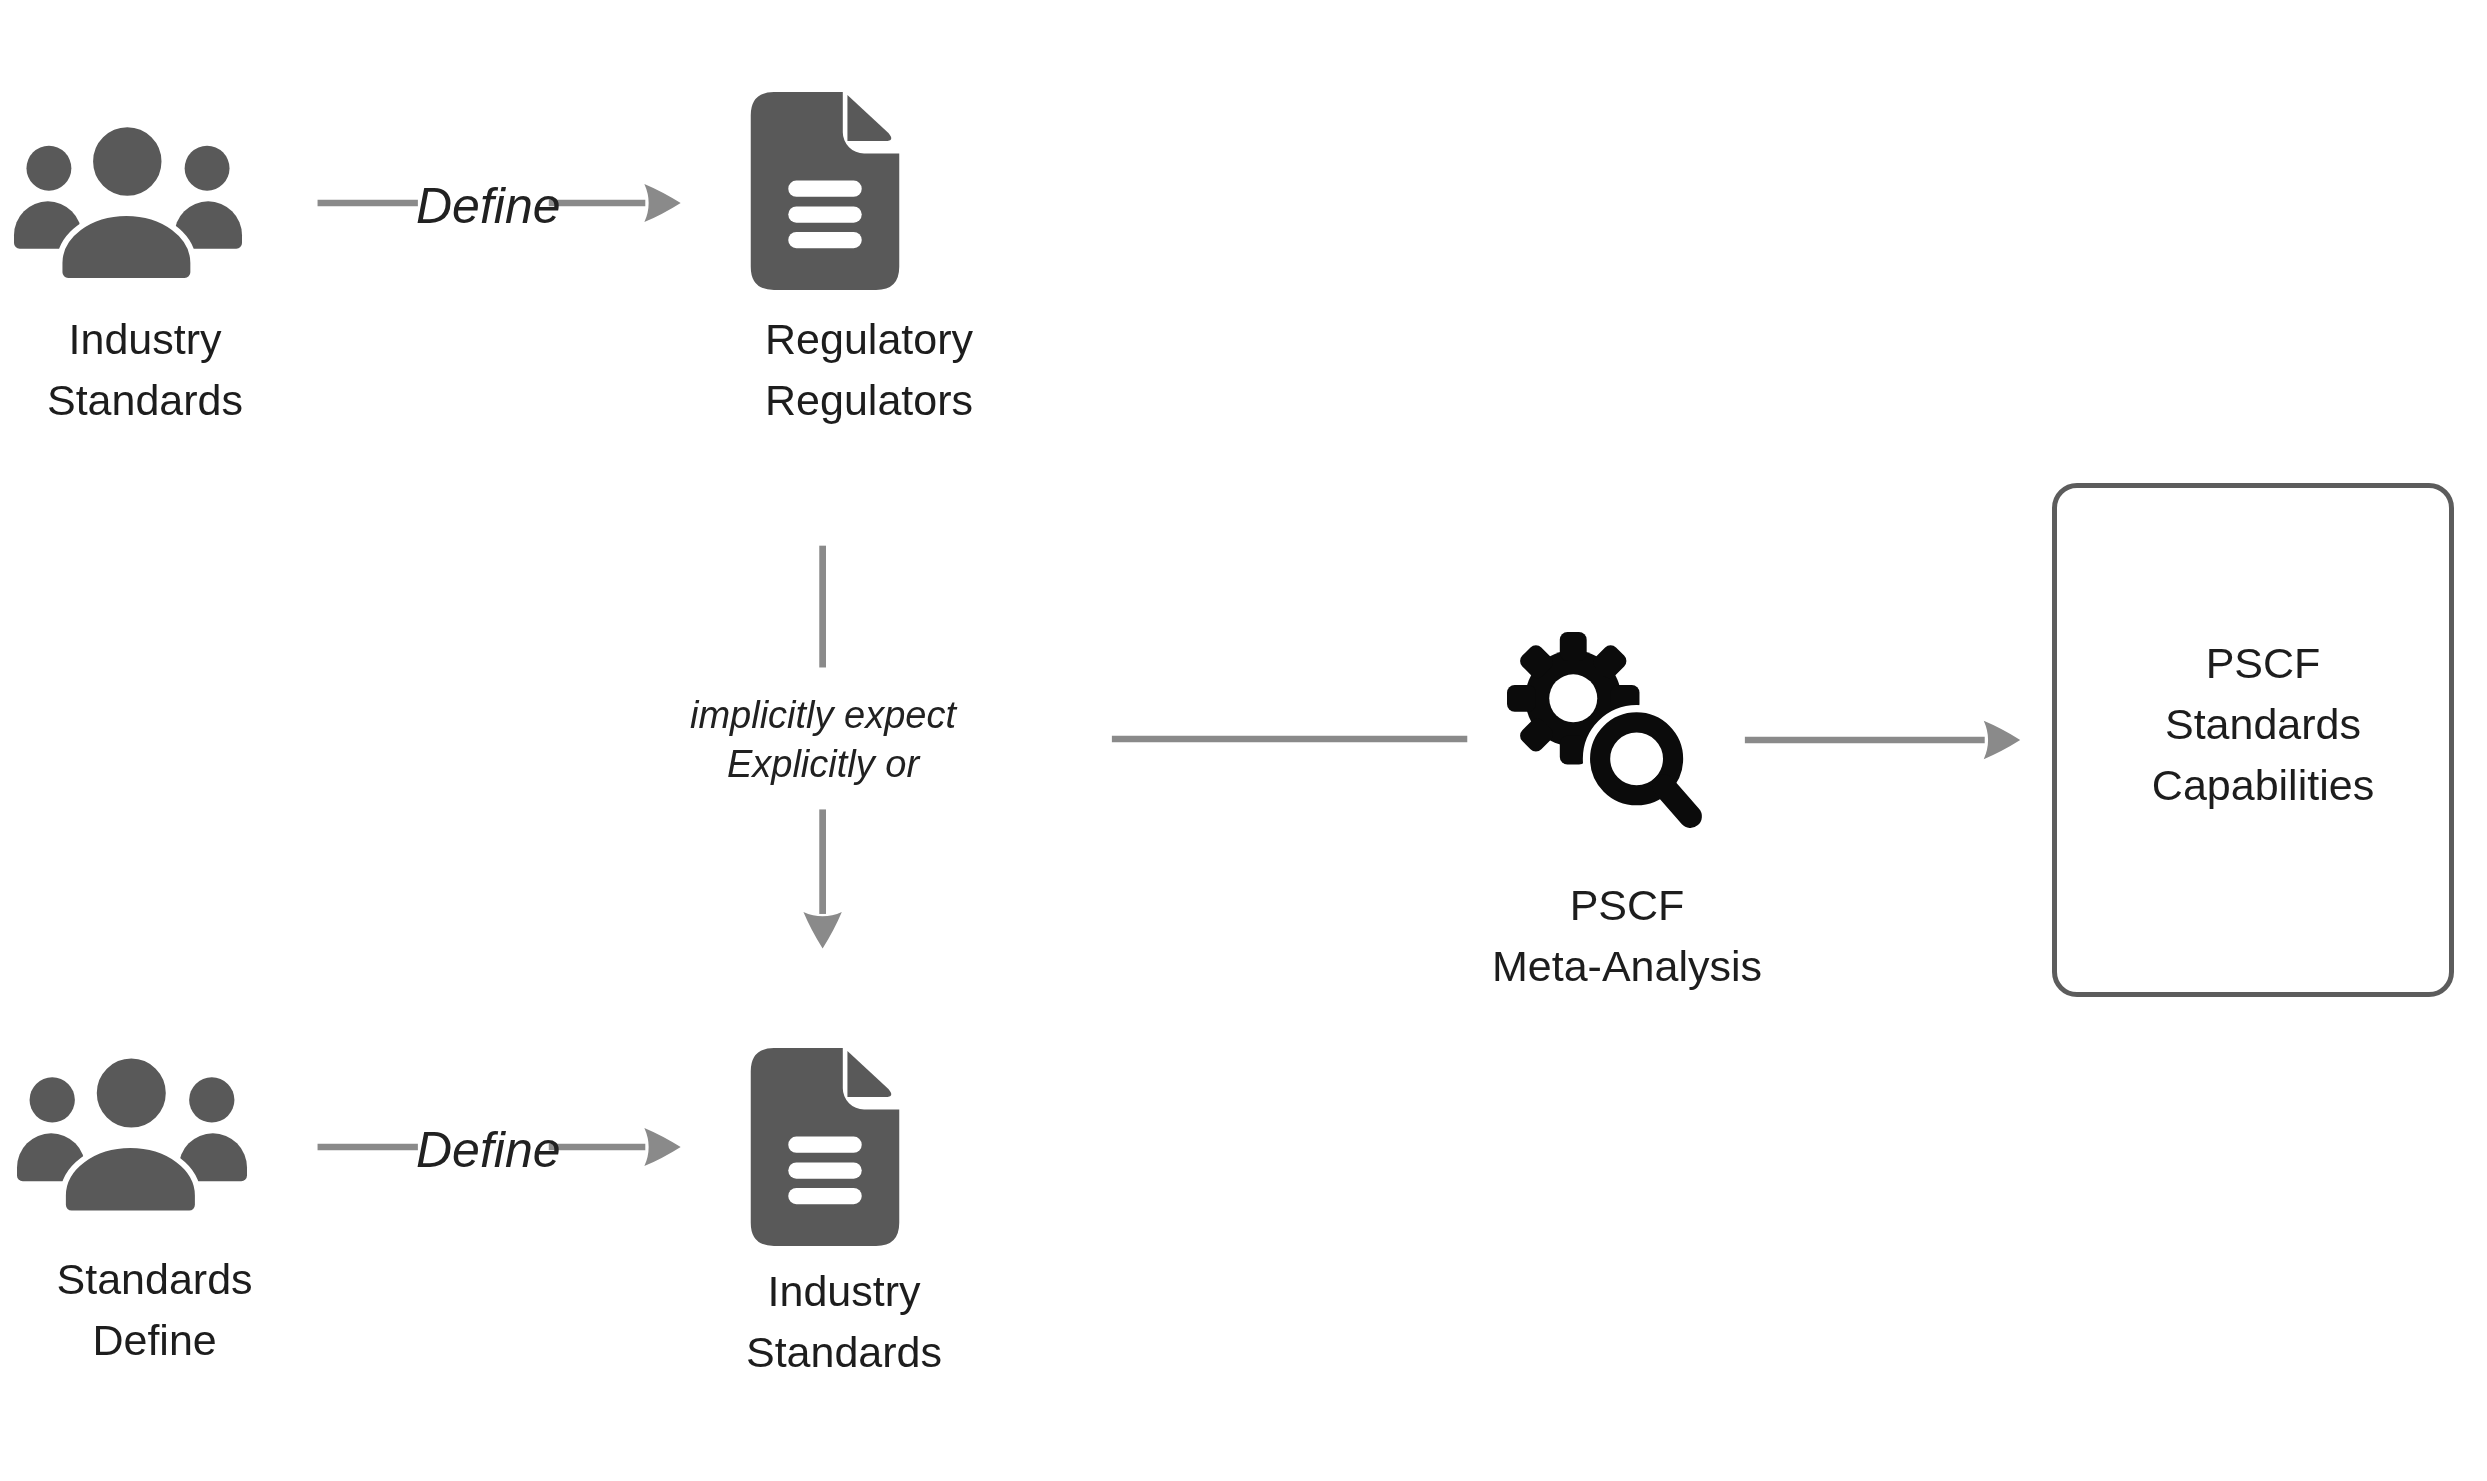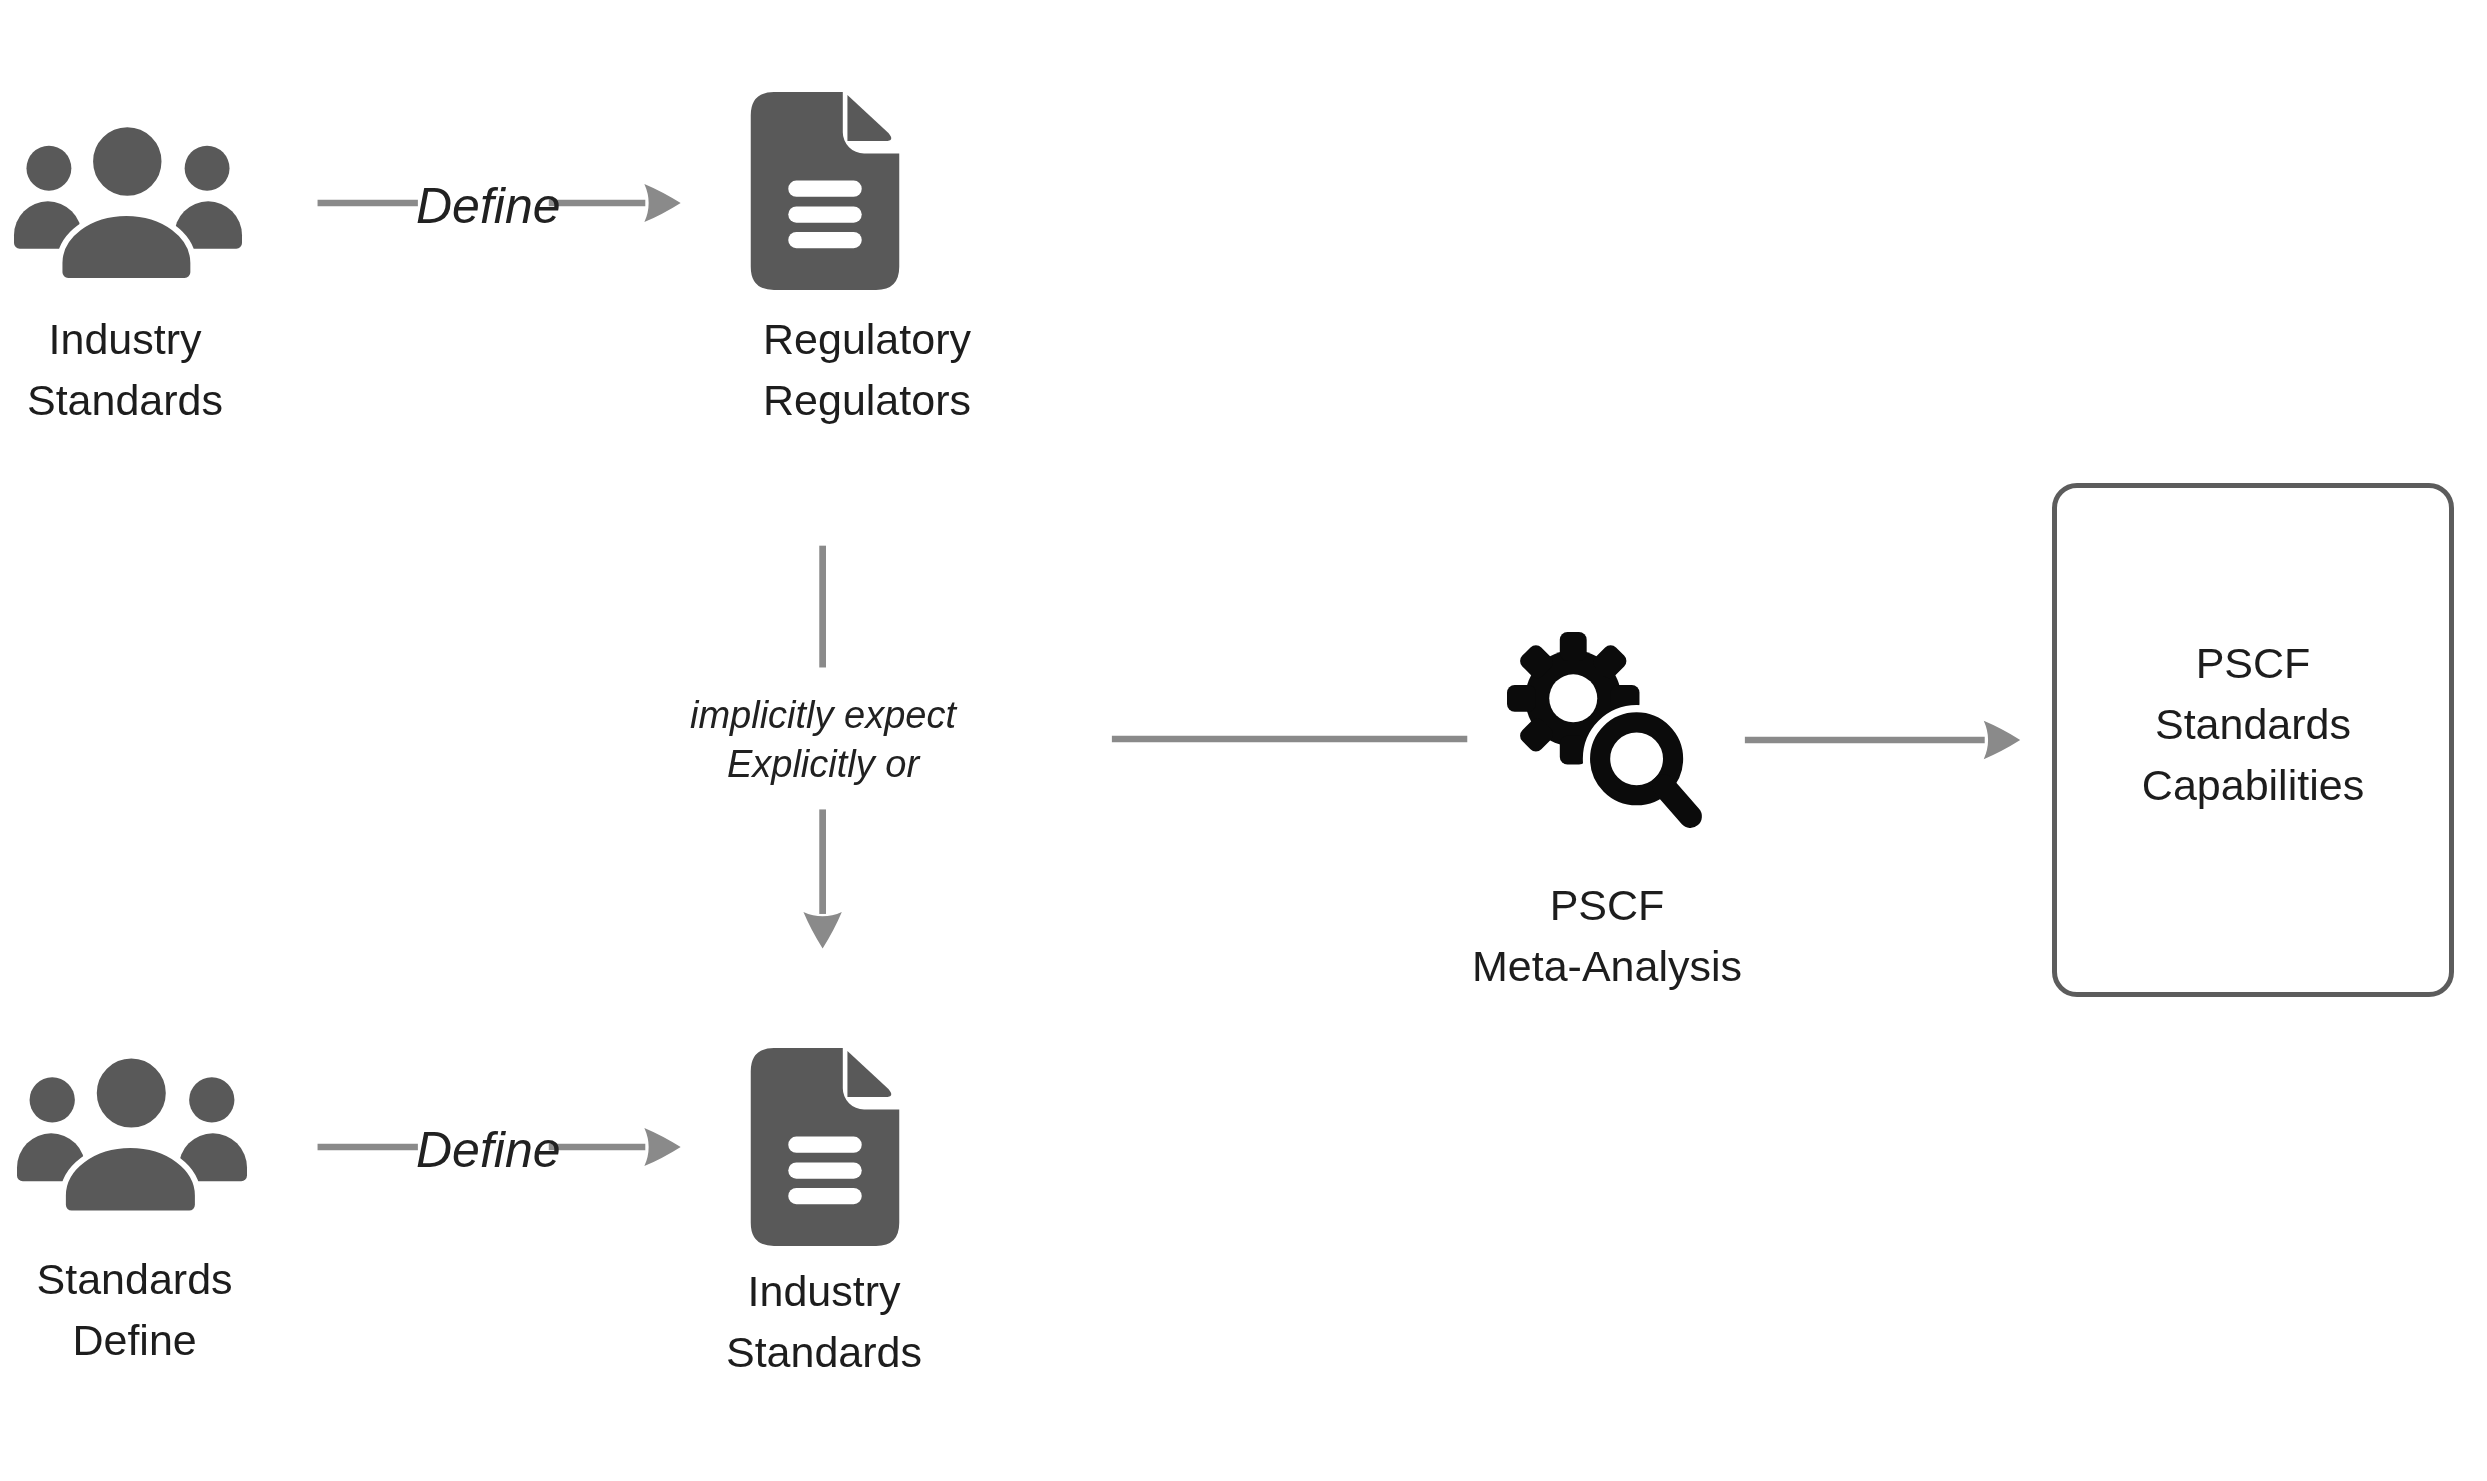--- a/index.html
+++ b/index.html
@@ -11,20 +11,21 @@
     overflow:hidden;
   }
   .abs{position:absolute;}
   .node-label{
     position:absolute;
     text-align:center;
     color:#1d1d1d;
     font-size:43px;
     line-height:61px;
     font-weight:400;
+    margin-left:20px;
   }
   .node-label span{display:block;}
   .edge-label{
     position:absolute;
     text-align:center;
     color:#212121;
     font-style:italic;
     font-size:50px;
     line-height:49px;
   }
@@ -75,21 +76,21 @@
 
   <svg class="abs" style="left:749px;top:92px;" width="152" height="198" viewBox="0 0 384 512" aria-hidden="true">
     <path fill="#595959" d="M238 0 H60 Q0 0 0 60 V452 Q0 512 60 512 H324 Q384 512 384 452 V159 H293 A55 55 0 0 1 238 104 Z"></path>
     <path fill="#595959" d="M250 8 V127 H348 Q374 127 356 106 Z"></path>
     <g fill="#ffffff">
       <rect x="97" y="229" width="190" height="42" rx="21"></rect>
       <rect x="97" y="296" width="190" height="42" rx="21"></rect>
       <rect x="97" y="362" width="190" height="42" rx="21"></rect>
     </g>
   </svg>
-  <div class="node-label" style="left:723px;top:309px;width:288px;">
+  <div class="node-label" style="left:665px;top:309px;width:288px;text-align:right;">
     <span>Regulatory</span>
     <span>Regulators</span>
   </div>
 
   <svg class="abs" style="left:787px;top:538px;" width="77" height="422" viewBox="0 0 80 440" aria-hidden="true">
     <line x1="37" y1="8" x2="37" y2="135" stroke="#8a8a8a" stroke-width="7"></line>
     <line x1="37" y1="283" x2="37" y2="392" stroke="#8a8a8a" stroke-width="7"></line>
     <path d="M37 428 Q49 409 57 390 Q37 399 17 390 Q25 409 37 428 Z" fill="#8a8a8a"></path>
   </svg>
   <div class="edge-label expect-label" style="left:662px;top:691px;width:322px;">

